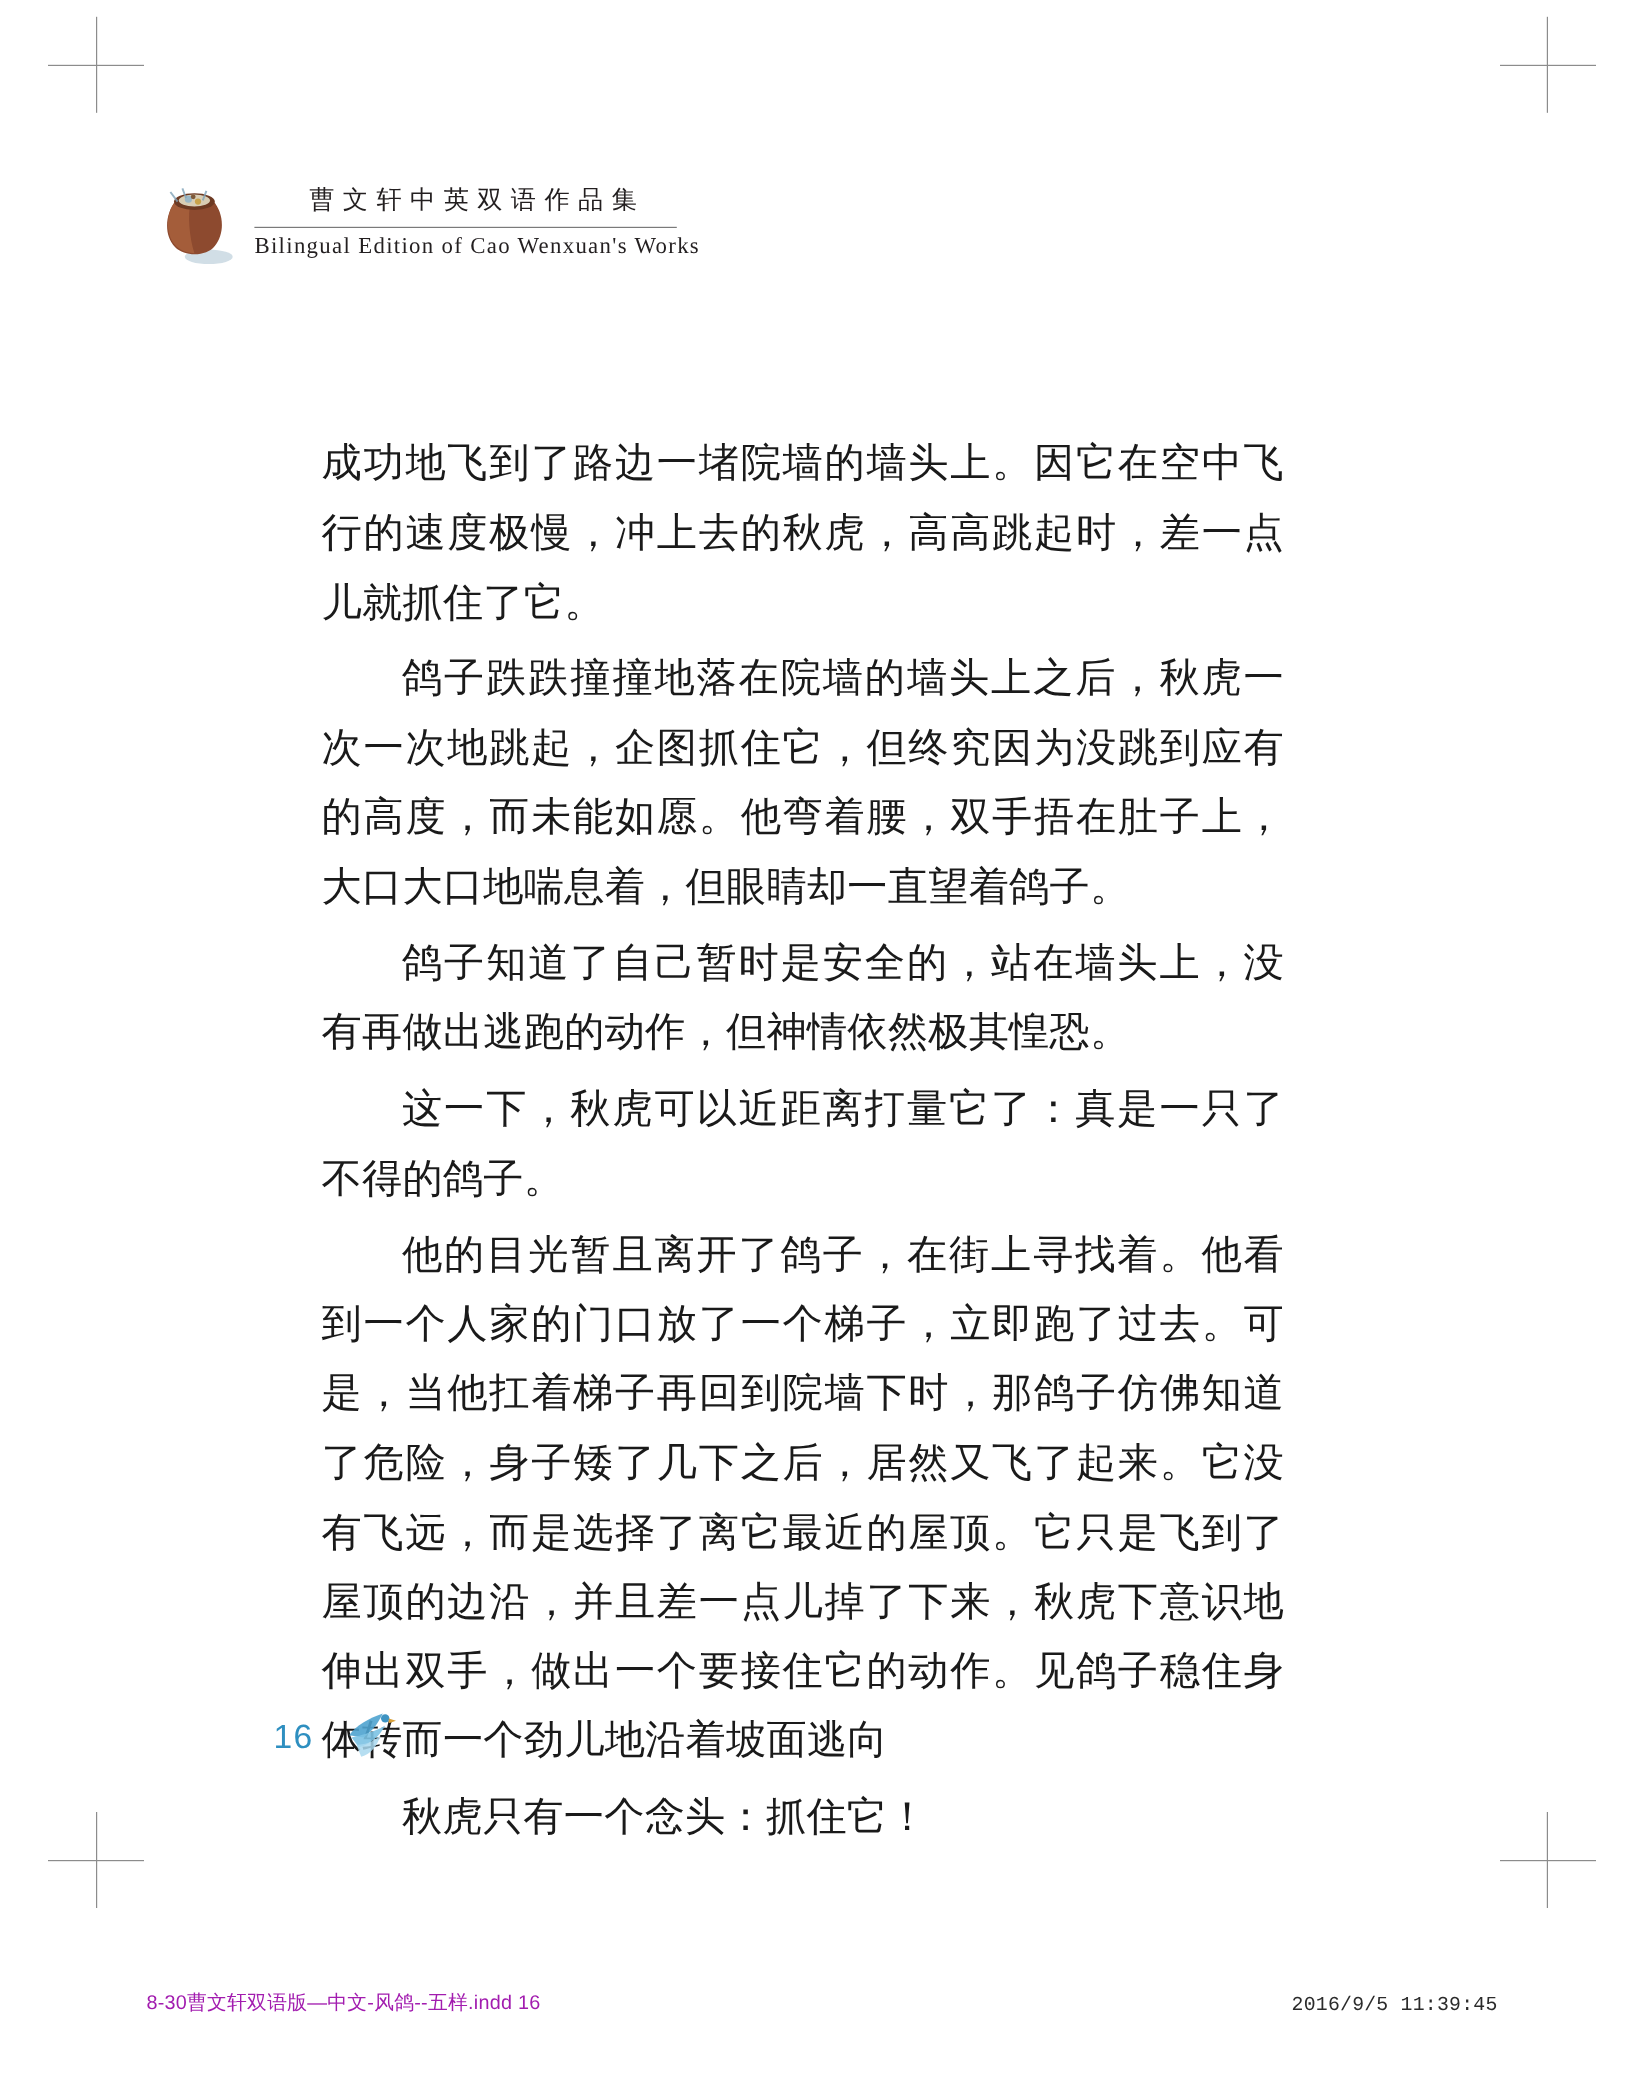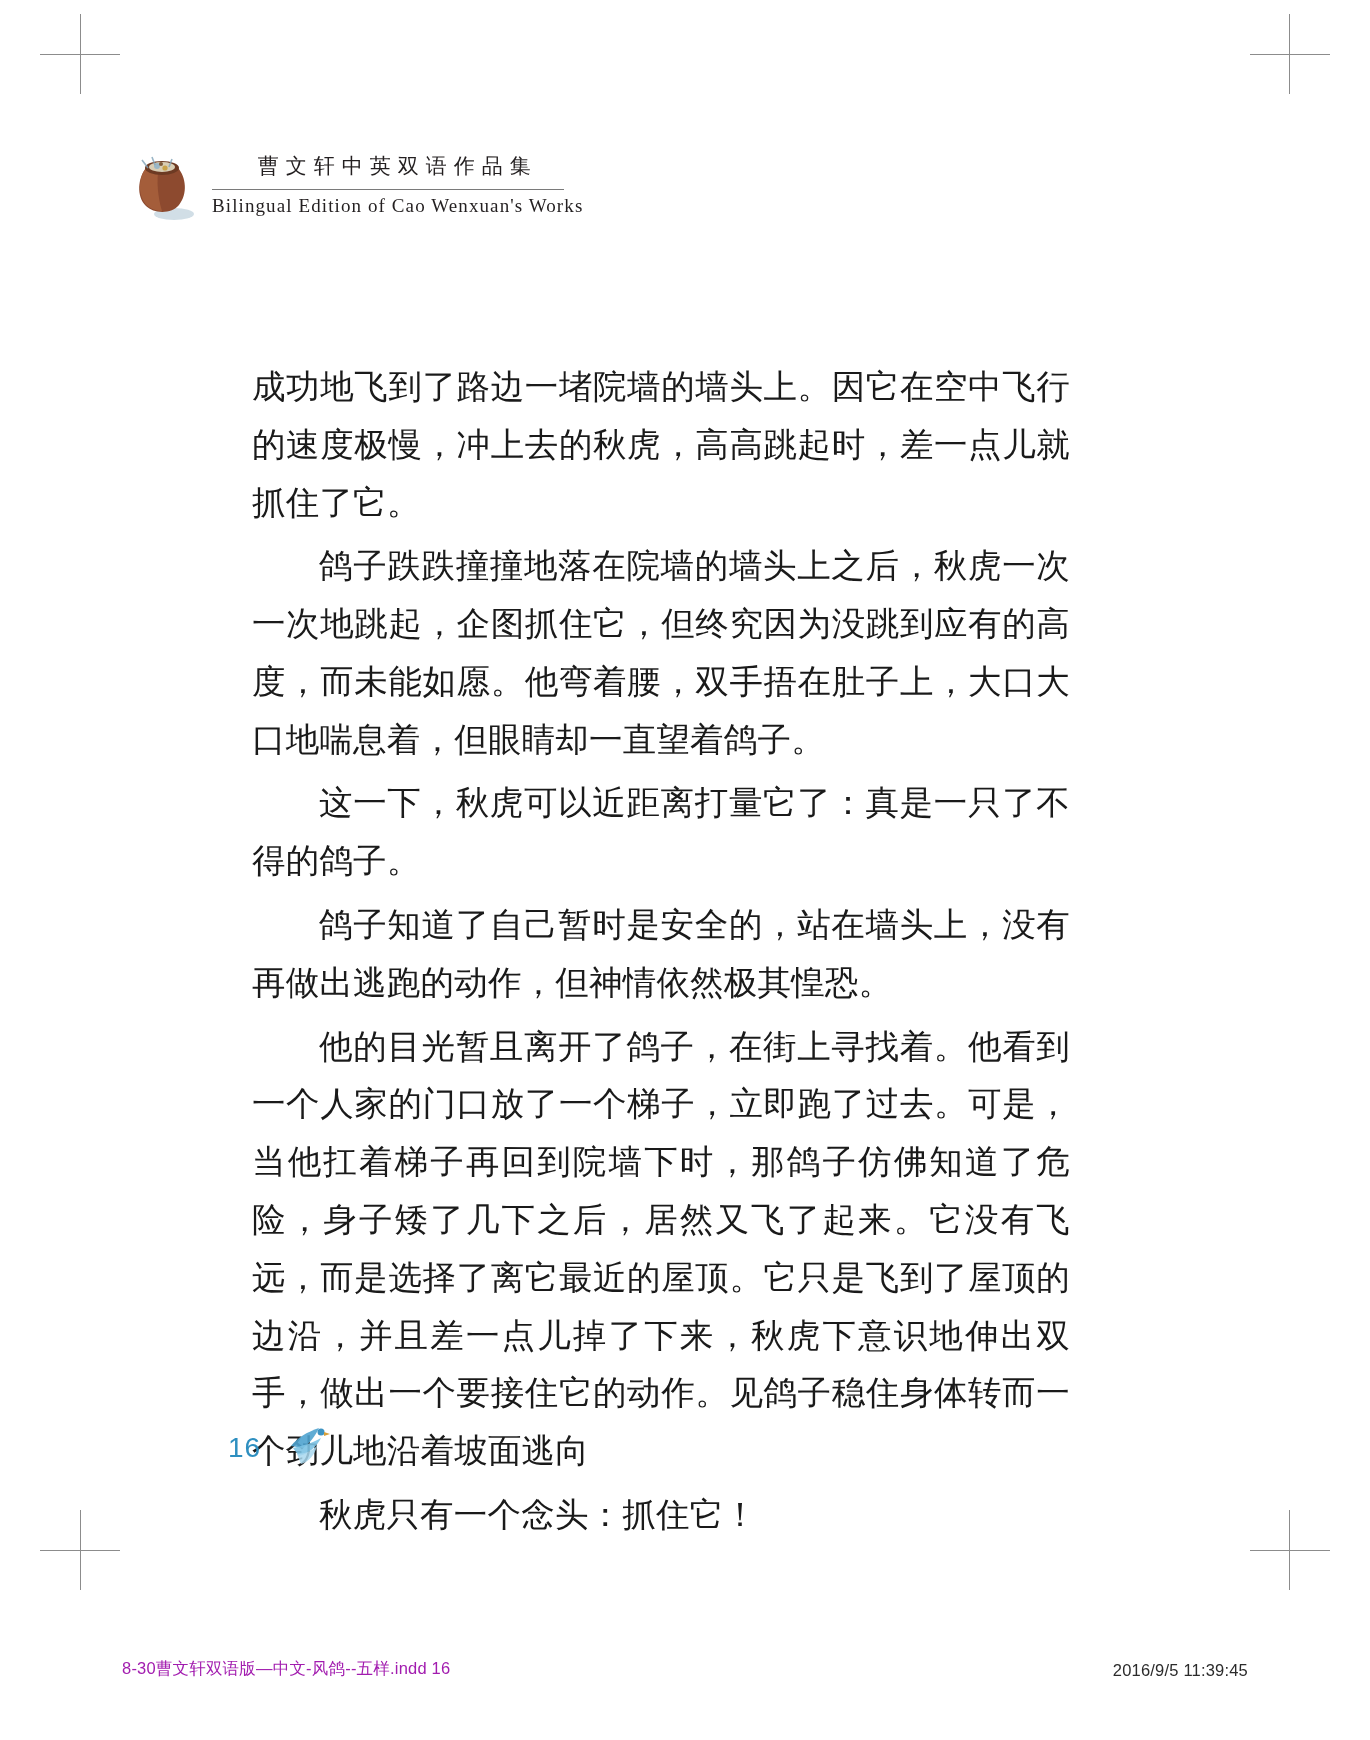--- a/index.html
+++ b/index.html
@@ -86,21 +86,21 @@
   }
 
   
   #body-text {
     position: absolute;
     left: 252px;
     top: 358px;
     width: 818px;
   }
   #body-text p {
-    margin: 0 0 6px 0;
+    margin: 0 0 6px 16px;
     font-family: "Liberation Serif", serif;
     font-size: 33.5px;
     line-height: 1.725;
     color: #1a1a1a;
     text-align: justify;
     text-align-last: left;
     letter-spacing: 0.2px;
   }
   #body-text p.indent {
     text-indent: 67px;
@@ -136,21 +136,21 @@
     bottom: 60px;
     font-family: "Liberation Sans", sans-serif;
     font-size: 16.5px;
     color: #a21caf;
     letter-spacing: 0.2px;
   }
   #slug-right {
     position: absolute;
     right: 122px;
     bottom: 60px;
-    font-family: Liberation Sans, sans-serif;
+    font-family: Liberation Mono, monospace;
     font-size: 16.5px;
     color: #2b2b2b;
     letter-spacing: 0.2px;
   }
 </style>
 </head>
 <body>
 
 <div class="crop" id="crop-tl">
   <div class="v"></div>
@@ -186,22 +186,22 @@
   <div class="head-titles">
     <div class="head-cn">曹文轩中英双语作品集</div>
     <div class="head-rule"></div>
     <div class="head-en">Bilingual Edition of Cao Wenxuan's Works</div>
   </div>
 </div>
 
 <div id="body-text">
   <p>成功地飞到了路边一堵院墙的墙头上。因它在空中飞行的速度极慢，冲上去的秋虎，高高跳起时，差一点儿就抓住了它。</p>
   <p class="indent">鸽子跌跌撞撞地落在院墙的墙头上之后，秋虎一次一次地跳起，企图抓住它，但终究因为没跳到应有的高度，而未能如愿。他弯着腰，双手捂在肚子上，大口大口地喘息着，但眼睛却一直望着鸽子。</p>
+  <p class="indent">鸽子知道了自己暂时是安全的，站在墙头上，没有再做出逃跑的动作，但神情依然极其惶恐。</p>
   <p class="indent">这一下，秋虎可以近距离打量它了：真是一只了不得的鸽子。</p>
-  <p class="indent">鸽子知道了自己暂时是安全的，站在墙头上，没有再做出逃跑的动作，但神情依然极其惶恐。</p>
   <p class="indent">他的目光暂且离开了鸽子，在街上寻找着。他看到一个人家的门口放了一个梯子，立即跑了过去。可是，当他扛着梯子再回到院墙下时，那鸽子仿佛知道了危险，身子矮了几下之后，居然又飞了起来。它没有飞远，而是选择了离它最近的屋顶。它只是飞到了屋顶的边沿，并且差一点儿掉了下来，秋虎下意识地伸出双手，做出一个要接住它的动作。见鸽子稳住身体转而一个劲儿地沿着坡面逃向</p>
   <p class="indent">秋虎只有一个念头：抓住它！</p>
 </div>
 
 <div id="folio">
   <div id="folio-number">16</div>
   <div id="folio-bird">
     <svg width="52" height="56" viewBox="0 0 52 56" xmlns="http://www.w3.org/2000/svg">
       <path d="M10 34 C16 26, 26 20, 38 16 C34 24, 30 30, 22 36 Z" fill="#4fa3cf" opacity="0.9"></path>
       <path d="M12 36 C20 34, 30 32, 40 26 C36 34, 28 42, 18 44 Z" fill="#7cc2e3" opacity="0.9"></path>

